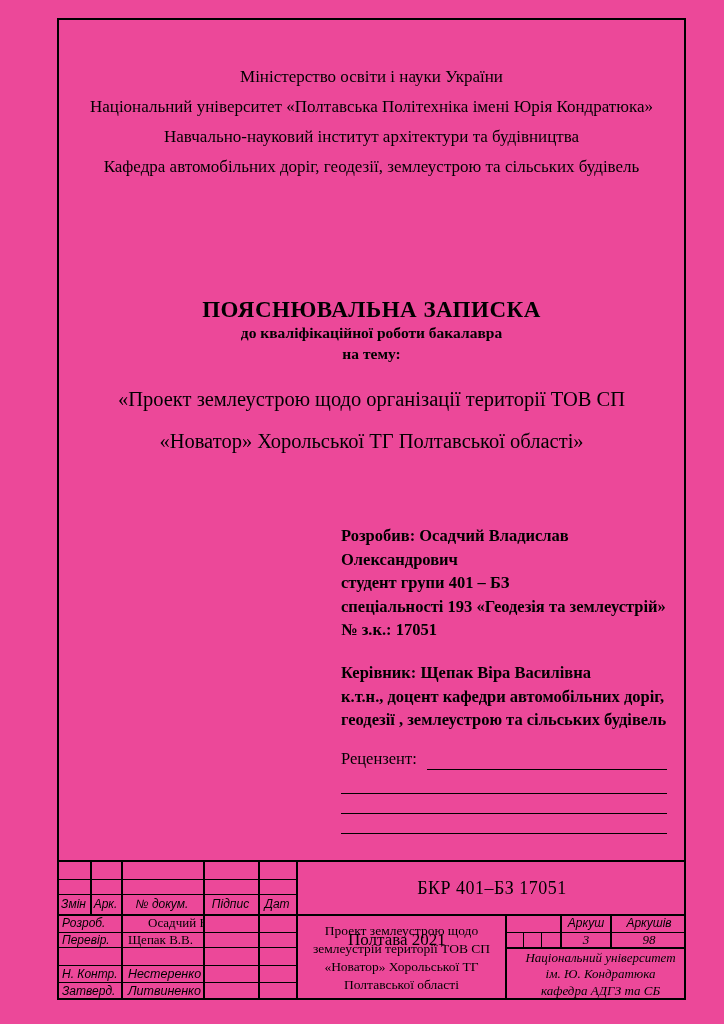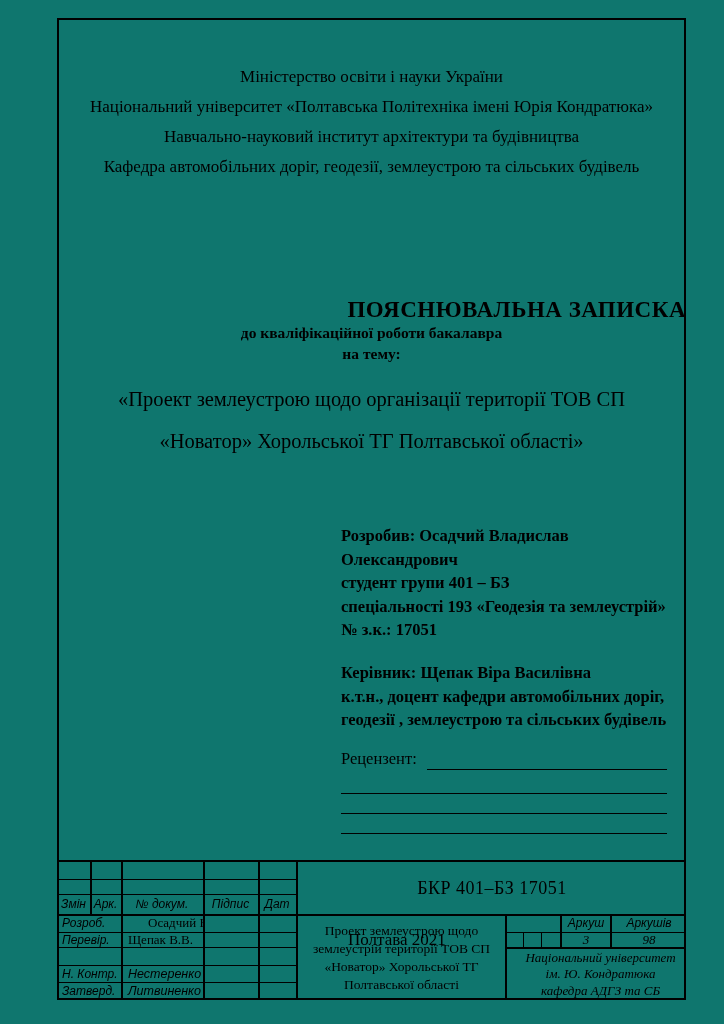--- a/index.html
+++ b/index.html
@@ -1,28 +1,28 @@
 <!DOCTYPE html>
 <html><head>
 <meta charset="utf-8">
 <style>
   * { margin:0; padding:0; box-sizing:border-box; }
   html,body { background:#fff; }
   body { width:724px; height:1024px; position:relative; font-family:"Liberation Serif", serif; color:#000; }
-  .page { position:absolute; inset:0; background:#0f766e; overflow:hidden; }
+  .page { position:absolute; inset:0; background:#ec4899; overflow:hidden; }
 
   .frame { position:absolute; left:57px; top:18px; width:629px; height:982px; border:2px solid #000; }
 
   
   .inst-header { position:absolute; left:57px; top:62px; width:629px; text-align:center; }
   .inst-line { font-size:17px; line-height:30px; white-space:nowrap; }
 
   
   .doctype { position:absolute; left:57px; top:297px; width:629px; text-align:center; }
-  .doctype-title { font-size:23px; font-weight:bold; line-height:25px; letter-spacing:0.5px;text-align:right; }
+  .doctype-title { font-size:23px; font-weight:bold; line-height:25px; letter-spacing:0.5px; }
   .doctype-sub { font-size:15.5px; font-weight:bold; line-height:21px; }
 
   
   .theme { position:absolute; left:57px; top:378px; width:629px; text-align:center; }
   .theme-line { font-size:20.5px; line-height:42px; white-space:nowrap; }
 
   
   .credits { position:absolute; left:341px; width:345px; font-size:16.5px;font-weight:bold; }
   .credits div { line-height:23.5px; white-space:nowrap; }
   .dev-block { top:524px; }

